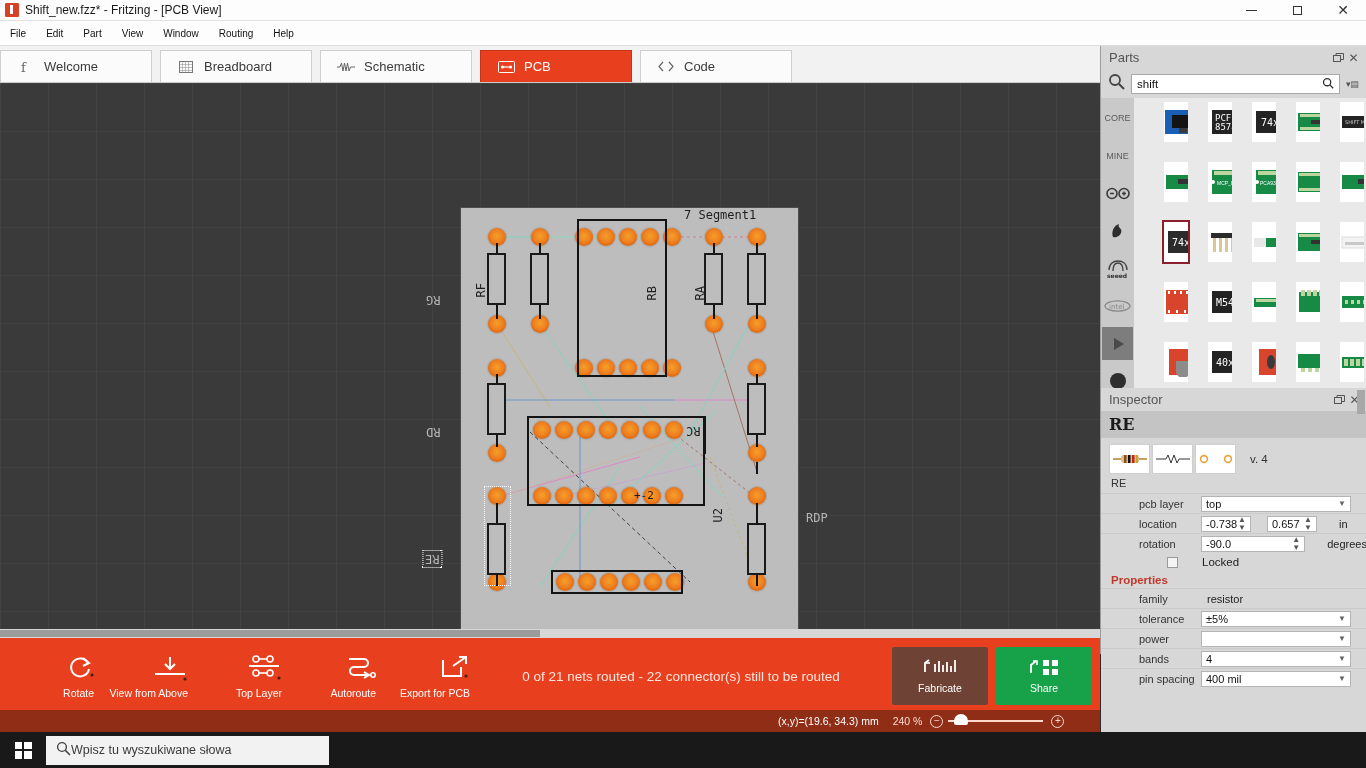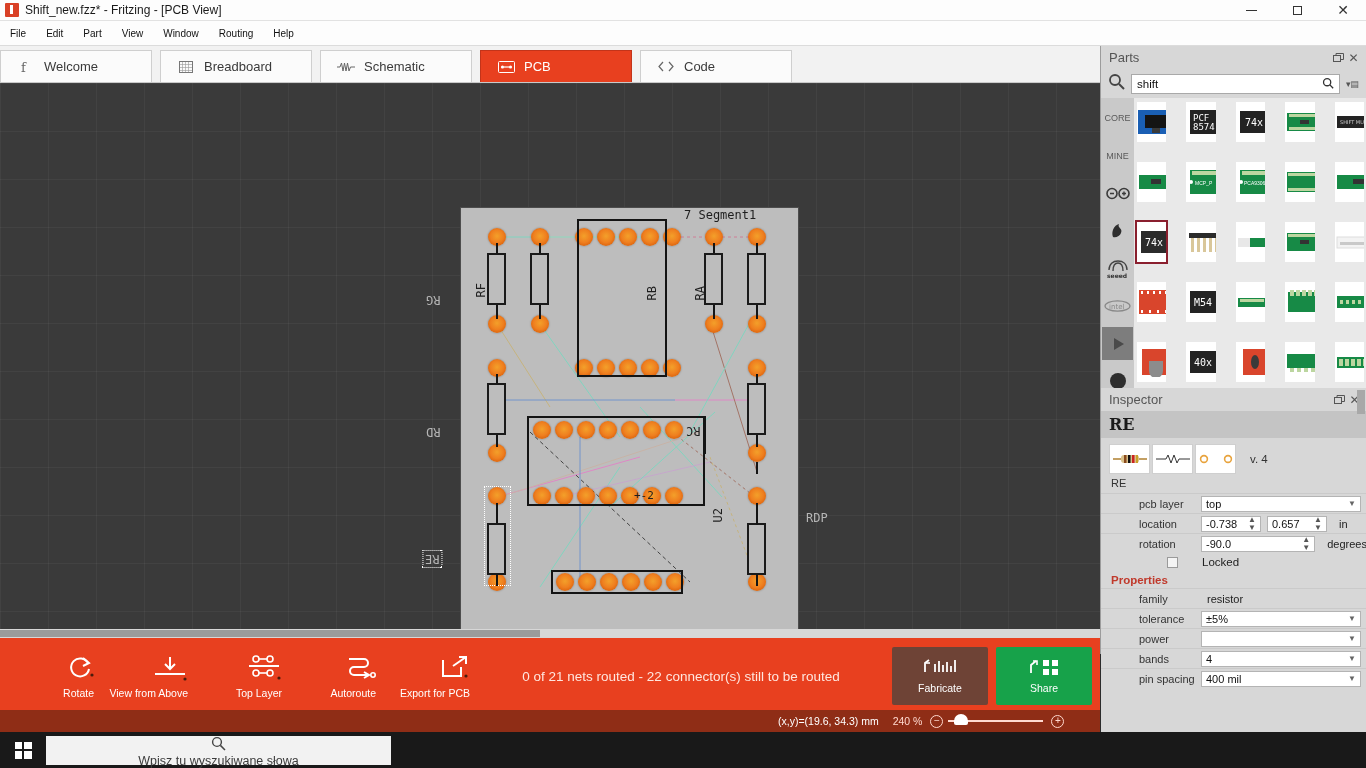--- a/index.html
+++ b/index.html
@@ -158,39 +158,40 @@
   }
   .search-field .sval { flex: 1; }
   .bin-area { position: absolute; top: 52px; left: 0; width: 266px; height: 337px; display: flex; background: #e9e9e9; }
   .bin-rail { width: 33px; background: #c9c9c9; display: flex; flex-direction: column; align-items: center; padding-top: 4px; gap: 5px; }
   .rail-item { width: 31px; height: 33px; display: flex; align-items: center; justify-content: center; font-size: 9px; color: #5a5a5a; }
   .rail-item.dark { background: #7d7d7d; }
   .parts-grid {
     flex: 1; padding: 4px 3px; display: grid; grid-template-columns: repeat(5, 1fr);
     grid-auto-rows: 40px; gap: 20px; align-content: start; background: #e9e9e9;
     overflow: hidden;
+    margin-left: 27px;
   }
   .part-cell { background: #fff; display: flex; align-items: center; justify-content: center; overflow: hidden; }
   .part-cell.selected { outline: 2px solid #8a1f2e; }
 
   .inspector { position: absolute; top: 342px; left: 0; width: 266px; height: 344px; background: #d7d7d7; }
   .insp-title { background: #c4c4c4; padding: 4px 8px; font-size: 16px; font-weight: bold; color: #1b1b1b; font-family: "DejaVu Serif", serif; }
   .insp-icons { display: flex; align-items: center; gap: 2px; padding: 6px 8px 2px 8px; }
   .insp-thumb { width: 41px; height: 30px; background: #fff; border: 1px solid #cfcfcf; display:flex; align-items:center; justify-content:center; }
   .insp-ver { margin-left: 12px; font-size: 11.5px; color: #333; }
   .insp-name { padding: 1px 10px 4px 10px; font-size: 11px; color: #333; }
   .section-head { color: #c0392b; font-weight: bold; font-size: 11.5px; padding: 3px 10px 2px 10px; }
   .prow { display: flex; align-items: center; height: 20px; border-top: 1px solid #cacaca; font-size: 11px; color: #222; padding-left: 28px; }
   .prow .pk { width: 72px; padding-left: 10px; color: #333; }
   .prow .pv { flex: 1; padding-left: 6px; }
   .prow .pv.ro { color: #222; }
   .ctl {
     flex: 1; height: 16px; background: #fff; border: 1px solid #b4b4b4;
     display: flex; align-items: center; padding: 0 4px; font-size: 11px; color: #111;
-    margin-right: 6px;
+    margin-right: 16px;
   }
   .ctl .cv { flex: 1; }
   .ctl .caret { font-size: 8px; color: #666; }
   .spin { width: 62px; }
   .spin-arrows { font-size: 8px; color: #555; line-height: .9; }
   .unit { font-size: 11px; color: #222; width: 34px; padding-left: 6px; }
   .locked-row { display: flex; align-items: center; gap: 24px; padding: 3px 0 3px 66px; font-size: 11.5px; color: #222; }
   .chk { width: 11px; height: 11px; background: #f4f4f4; border: 1px solid #9a9a9a; }
   .vthumb { position: absolute; right: 2px; top: 2px; width: 8px; height: 24px; background: #a8a8a8; }
 
@@ -204,22 +205,22 @@
 
   
   .taskbar {
     position: absolute; left: 0; top: 732px; width: 1366px; height: 36px;
     background: #191919; display: flex; align-items: center;
   }
   .start { width: 46px; height: 36px; display: flex; align-items: center; justify-content: center; }
   .win-logo { width: 17px; height: 17px; display: grid; grid-template-columns: 1fr 1fr; grid-template-rows: 1fr 1fr; gap: 2px; }
   .win-logo i { background: #fff; display:block; }
   .tsearch {
-    width: 345px; height: 29px; background: #f2f2f2; display: flex; align-items: center;
-    gap: 0; padding: 0 10px; color: #3b3b3b; font-size: 12.5px; flex-direction: column;
+    width: 283px; height: 29px; background: #f2f2f2; display: flex; align-items: center;
+    gap: 0; padding: 0 10px; color: #3b3b3b; font-size: 12.5px;
   }
 </style>
 </head>
 <body>
 
 <div id="app">
 
   <div class="titlebar">
     <div class="title-icon"></div>
     <div class="title-text">Shift_new.fzz* - Fritzing - [PCB View]</div>

